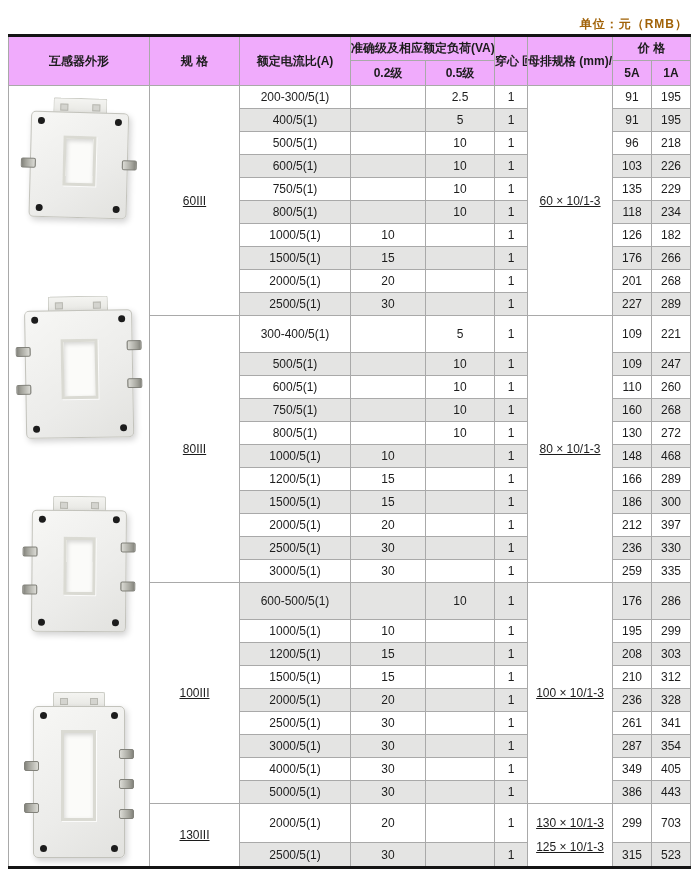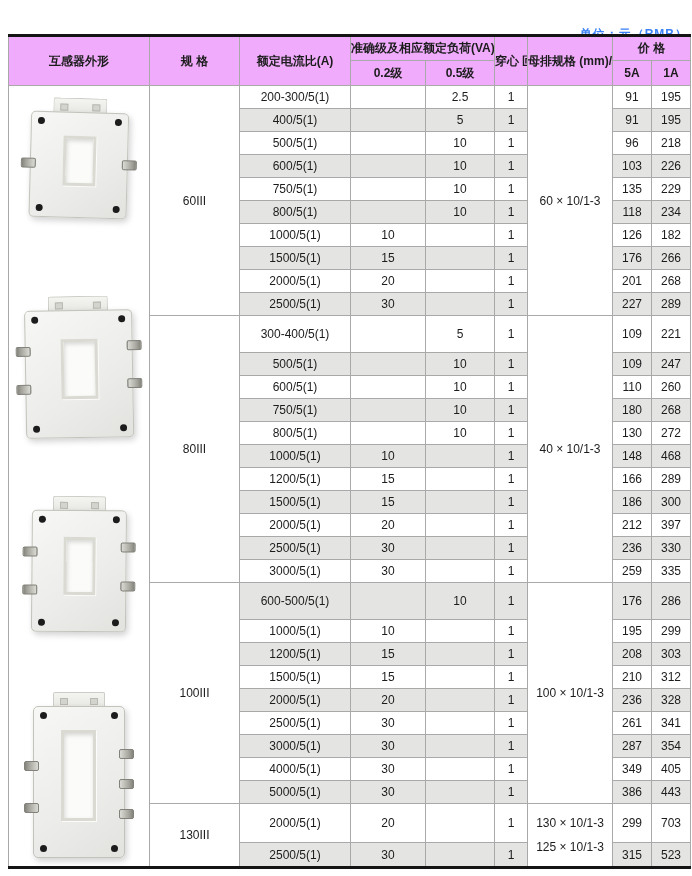--- a/index.html
+++ b/index.html
@@ -5,22 +5,22 @@
   * { margin:0; padding:0; box-sizing:border-box; }
   html,body { background:#ffffff; }
   body {
     width:692px; height:876px;
     font-family:"Liberation Sans","DejaVu Sans",sans-serif;
     color:#1f1f1f; overflow:hidden;
   }
   .page { width:692px; height:876px; position:relative; }
 
   .unit-label {
-    position:absolute; top:26px; right:4px;
-    font-size:12px; font-weight:bold; color:#3b82f6; letter-spacing:1px;
+    position:absolute; top:16px; right:4px;
+    font-size:12px; font-weight:bold; color:#a16207; letter-spacing:1px;
   }
 
   table.price-table {
     position:absolute; top:34px; left:8px;
     width:682px; table-layout:fixed;
     border-collapse:collapse;
     border-top:3px solid #141414;
     border-bottom:3px solid #141414;
   }
   .price-table th, .price-table td {
@@ -32,21 +32,21 @@
     background:#f0abfc;
     font-size:12px; font-weight:bold; color:#1c1c1c;
     height:25px; line-height:1.2; white-space:nowrap;
   }
   th.multiline { white-space:pre-line; font-size:11px; }
   .price-table tbody td {
     height:23px; font-size:12px; padding:0 2px;
     background:#ffffff; color:#1c1c1c;
   }
   .price-table tbody td.stripe { background:#e4e4e3; }
-  td.spec-cell, td.busbar-cell { background:#ffffff !important; }
+  td.spec-cell, td.busbar-cell { background:#ffffff !important;text-decoration:underline; }
   td.busbar-cell { white-space:pre-line; line-height:2.0; }
 
   
   td.photo-cell { background:#ffffff !important; position:relative; vertical-align:top; padding:0; }
   .photo-stack { position:relative; width:100%; height:100%; min-height:780px; }
   .ct { position:absolute; left:50%; }
   .ct1 { top:12px;  width:98px;  height:120px; transform:translateX(-50%) rotate(1.5deg); }
   .ct2 { top:210px; width:108px; height:142px; transform:translateX(-50%) rotate(-1deg); }
   .ct3 { top:410px; width:95px;  height:136px; transform:translateX(-50%) rotate(0.5deg); }
   .ct4 { top:606px; width:92px;  height:166px; transform:translateX(-50%); }
@@ -264,21 +264,21 @@
           <td class="num stripe">1</td>
           <td class="num stripe">227</td>
           <td class="num stripe">289</td>
         </tr>
         <tr>
           <td class="spec-cell" rowspan="11">80III</td>
           <td class="num">300-400/5(1)</td>
           <td class="num"></td>
           <td class="num">5</td>
           <td class="num">1</td>
-          <td class="busbar-cell" rowspan="11">40 × 10/1-3</td>
+          <td class="busbar-cell" rowspan="11">80 × 10/1-3</td>
           <td class="num">109</td>
           <td class="num">221</td>
         </tr>
         <tr>
           <td class="num stripe">500/5(1)</td>
           <td class="num stripe"></td>
           <td class="num stripe">10</td>
           <td class="num stripe">1</td>
           <td class="num stripe">109</td>
           <td class="num stripe">247</td>
@@ -289,21 +289,21 @@
           <td class="num">10</td>
           <td class="num">1</td>
           <td class="num">110</td>
           <td class="num">260</td>
         </tr>
         <tr>
           <td class="num stripe">750/5(1)</td>
           <td class="num stripe"></td>
           <td class="num stripe">10</td>
           <td class="num stripe">1</td>
-          <td class="num stripe">180</td>
+          <td class="num stripe">160</td>
           <td class="num stripe">268</td>
         </tr>
         <tr>
           <td class="num">800/5(1)</td>
           <td class="num"></td>
           <td class="num">10</td>
           <td class="num">1</td>
           <td class="num">130</td>
           <td class="num">272</td>
         </tr>

